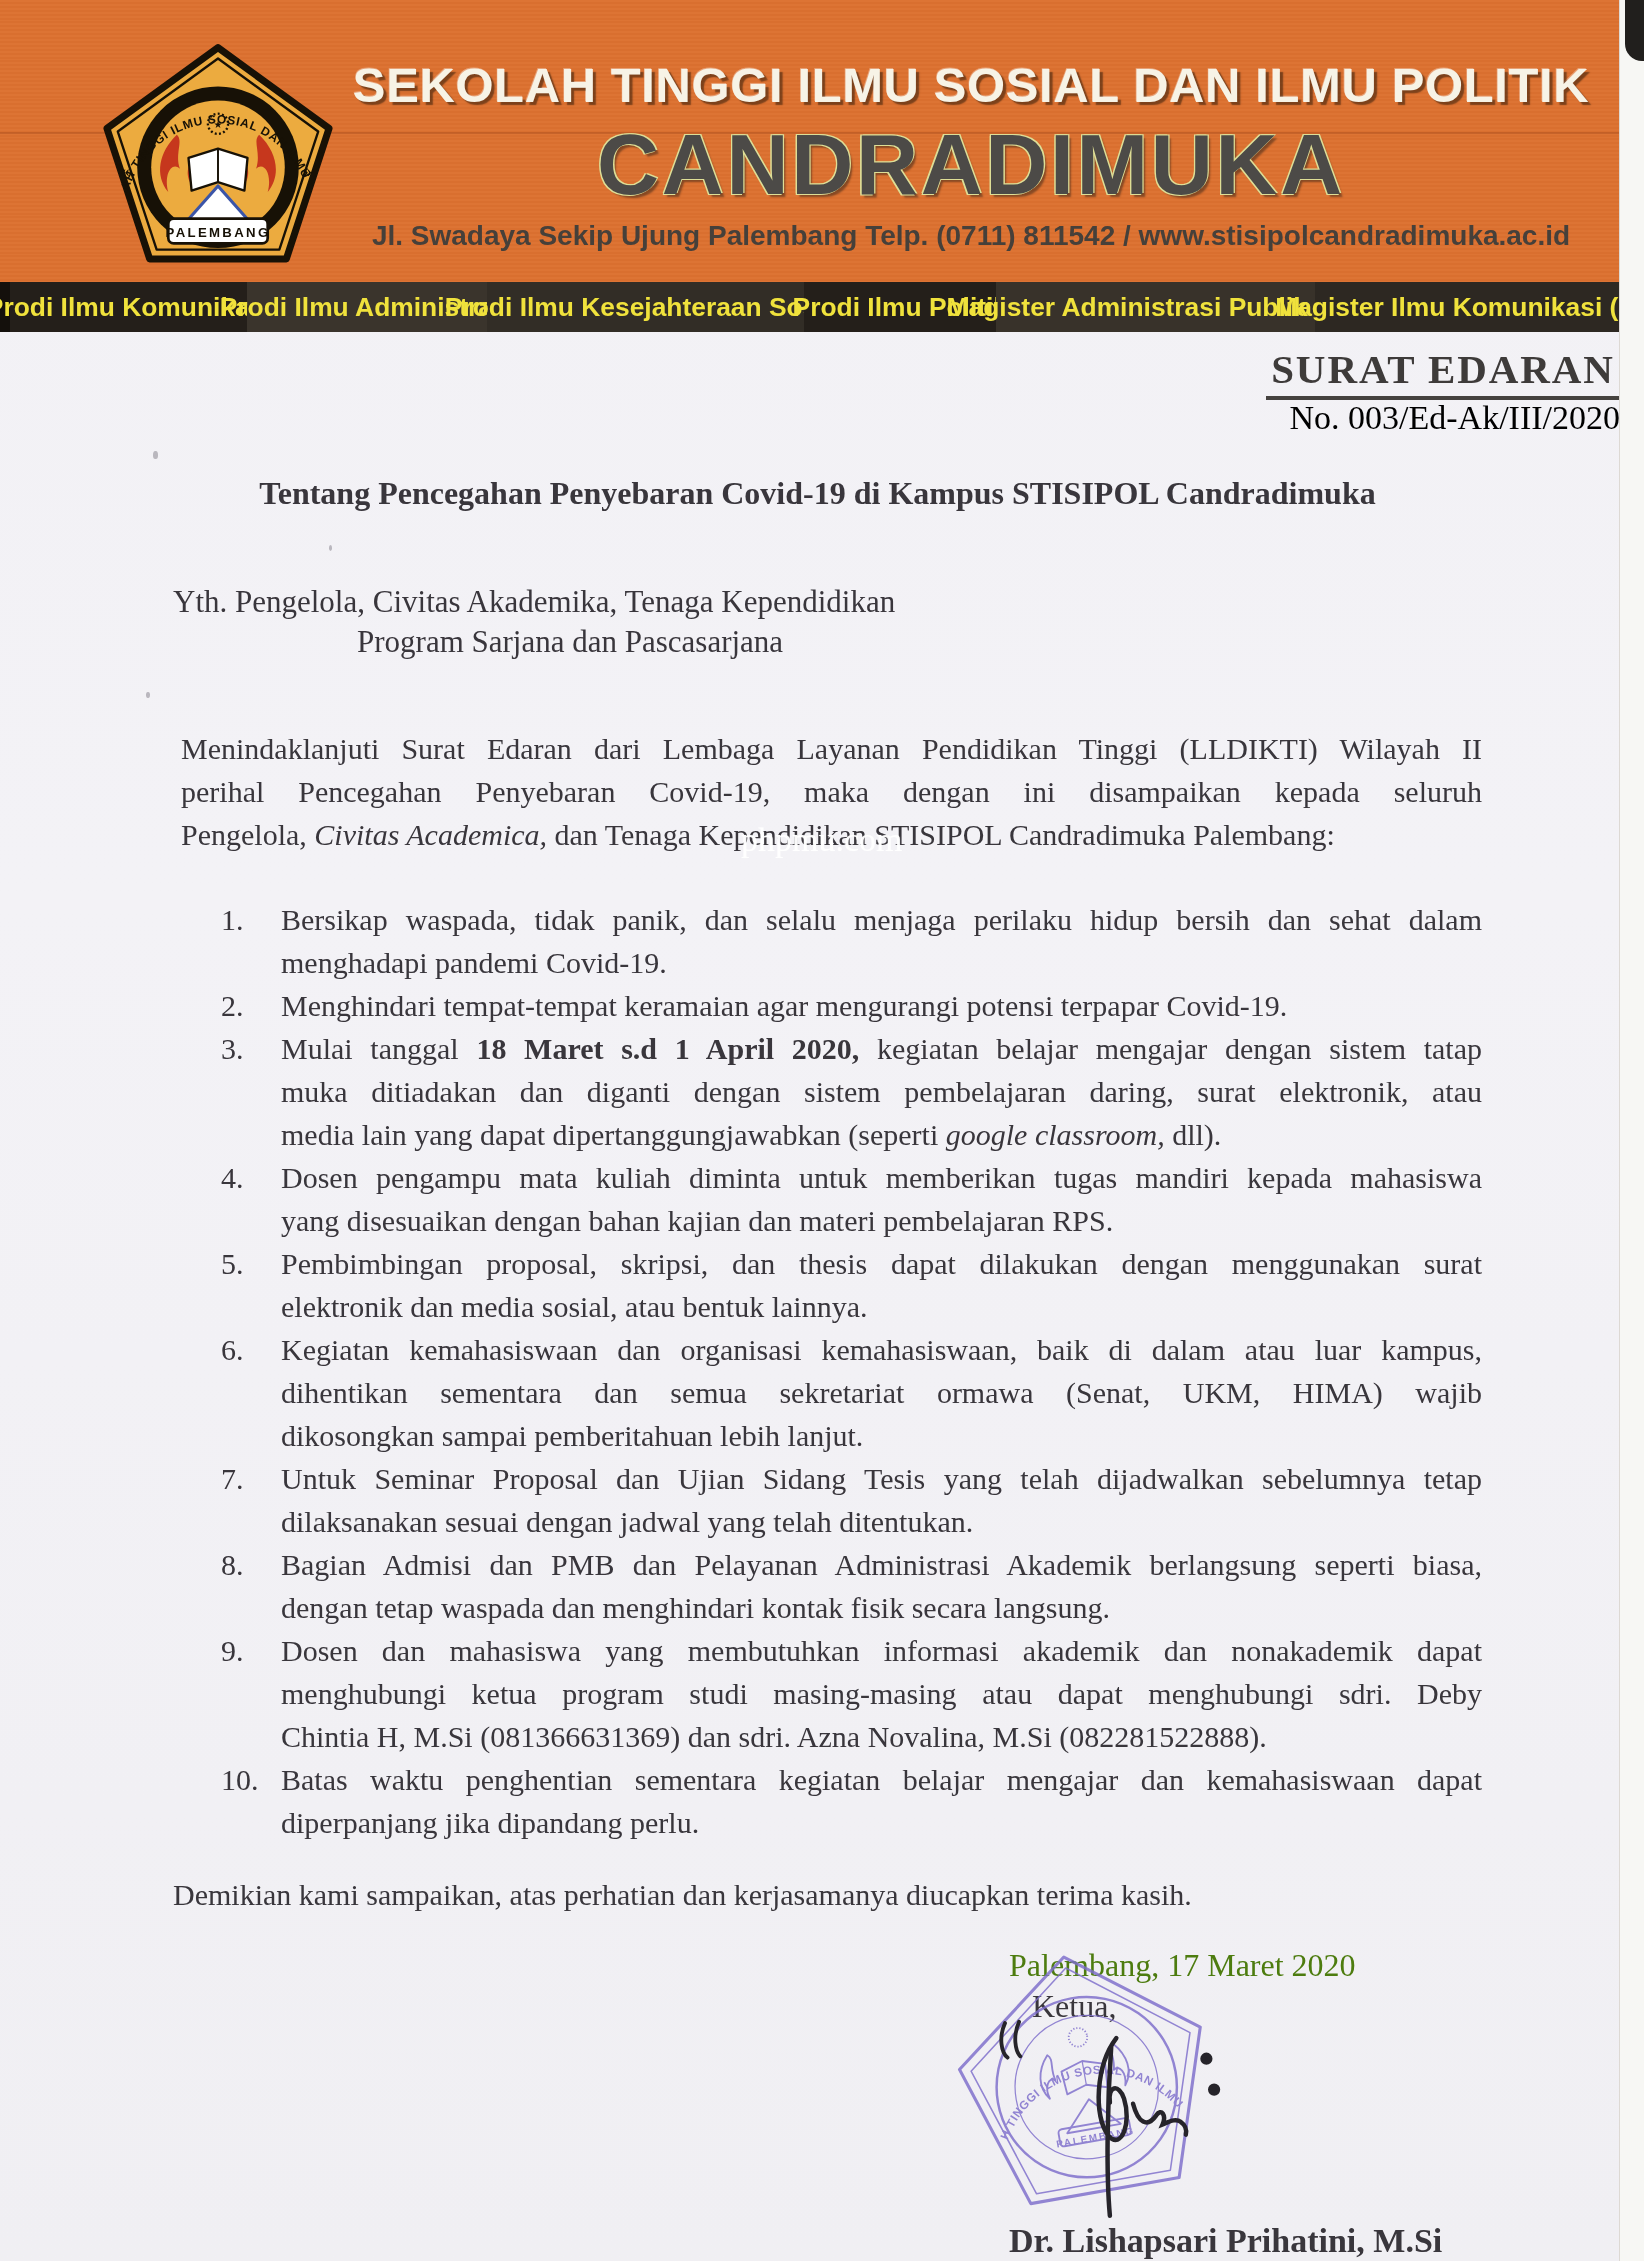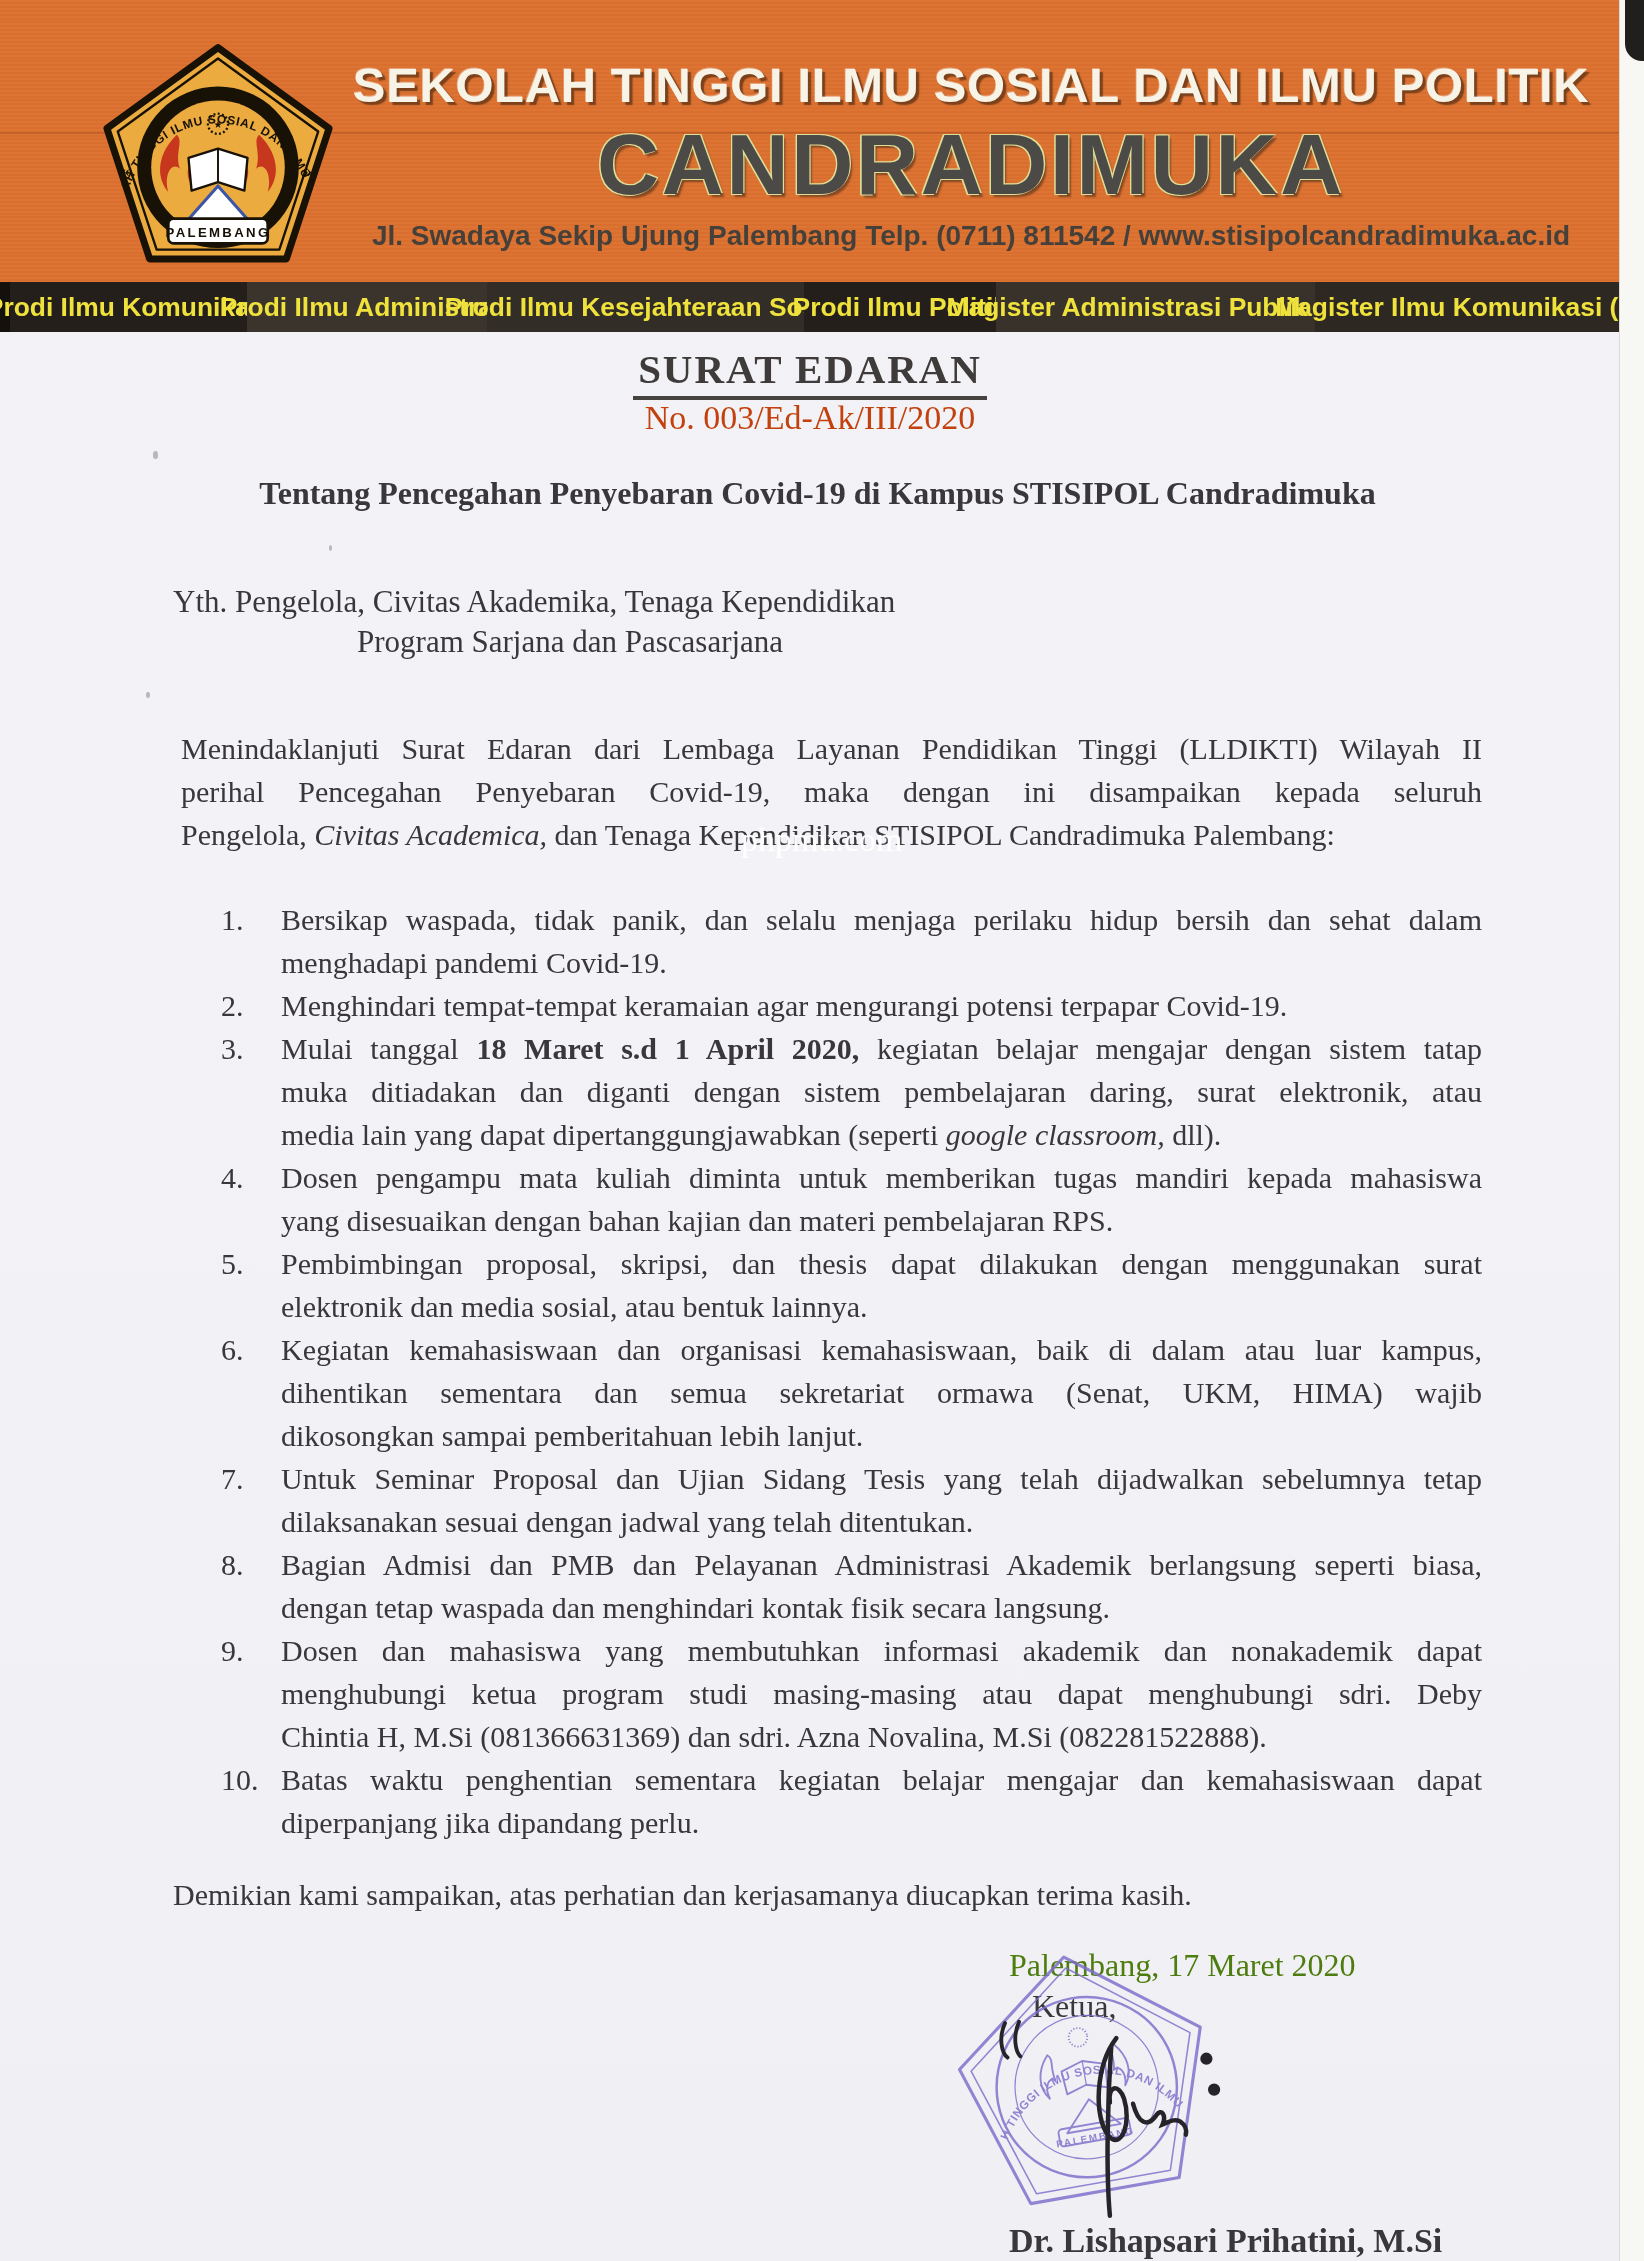--- a/index.html
+++ b/index.html
@@ -43,27 +43,27 @@
     font-family:"Liberation Sans",sans-serif;font-weight:bold;font-size:26.4px;
     color:#f0e23c;white-space:nowrap;
   }
   
   .scan-strip{position:absolute;right:0;top:0;width:24.5px;height:2261px;background:#f7f7f4;border-left:0.6px solid #ddd9d4;z-index:40;}
   .scan-corner{position:absolute;right:0;top:0;width:19.3px;height:61px;background:#211f1d;border-radius:0 0 0 17px;z-index:41;}
   .speck{position:absolute;background:#8a8790;border-radius:50%;opacity:.55;}
   
   .doc{position:absolute;left:0;top:332px;width:1644px;}
   .title{
-    position:absolute;left:0;top:13px;width:1620px;text-align:center;
+    position:absolute;left:0;top:13px;width:1620px;text-align:right;
   }
   .title .t-inner{
     display:inline-block;font-weight:bold;font-size:41px;letter-spacing:1.9px;color:#3e3b3a;
     border-bottom:4.5px solid #45423f;padding:0 5.2px 2.6px 5.2px;
   }
-  .no-line{position:absolute;left:0;top:67px;width:1620px;text-align:center;font-size:34px;color:#c2410c;}
+  .no-line{position:absolute;left:0;top:67px;width:1620px;text-align:right;font-size:34px;color:#000000;}
   .subject{position:absolute;left:0;top:143px;width:1635px;text-align:center;font-weight:bold;font-size:32px;color:#39363c;}
   .yth{position:absolute;left:173px;top:250px;font-size:31px;line-height:40px;color:#39363c;text-align:center;}
   .yth .indent{padding-left:72px;}
   .opening{position:absolute;left:173px;top:395px;width:1309px;font-size:30px;color:#39363c;}
   .opening .tl{line-height:43px;}
   .list{position:absolute;left:173px;top:566px;width:1309px;font-size:30px;color:#39363c;}
   .litem{position:relative;padding-left:100px;}
   .litem .lnum{position:absolute;left:48px;top:0;line-height:43px;}
   .litem .tl{line-height:43px;}
   .tl{text-align:justify;text-align-last:justify;margin-left:8px;}

